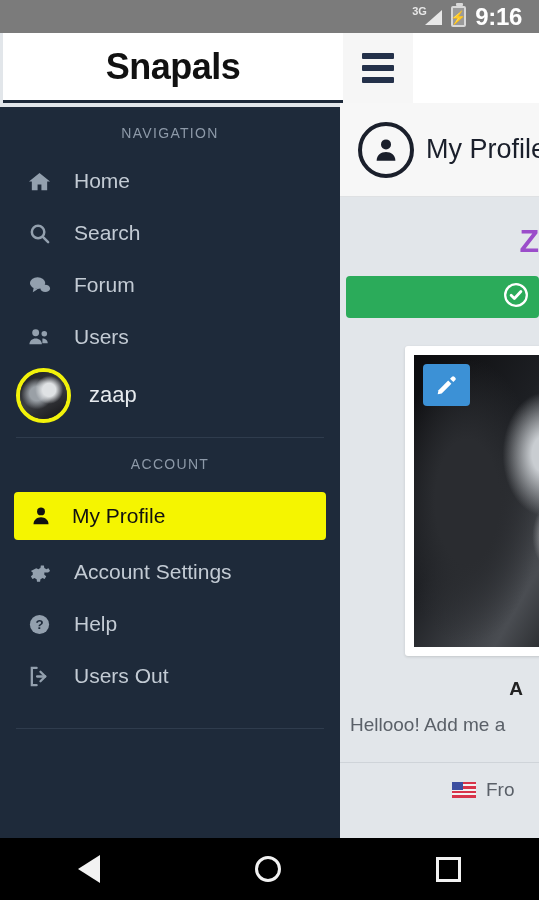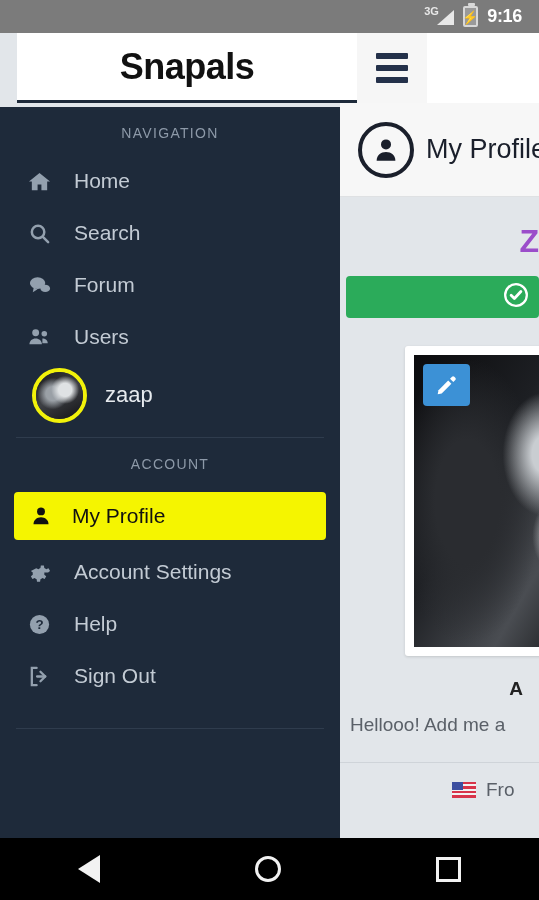--- a/index.html
+++ b/index.html
@@ -32,24 +32,24 @@
     border:2px solid #d8d8d8; border-radius:2px; background:#9a9a9a;
   }
   .sb-batt:before {
     content:""; position:absolute; top:-5px; left:3px;
     width:7px; height:3px; background:#d8d8d8; border-radius:1px;
   }
   .sb-bolt {
     position:absolute; left:50%; top:50%; transform:translate(-50%,-50%);
     font-size:13px; color:#e8e8e8; line-height:13px;
   }
-  .sb-time { font-size:18px; color:#fff; font-weight:bold; letter-spacing:-0.3px; }
-
-  
-  .appbar { position:absolute; top:33px; left:17px; width:450px; height:70px; background:#14532d; }
+  .sb-time { font-size:24px; color:#fff; font-weight:bold; letter-spacing:-0.3px; }
+
+  
+  .appbar { position:absolute; top:33px; left:3px; width:450px; height:70px; background:#14532d; }
   .brandzone {
     position:absolute; left:0; top:0; width:340px; height:70px;
     background:#fff; display:flex; align-items:center; justify-content:center;
     border-bottom:3px solid #1e2a3a;
   }
   .brand { font-size:36px; font-weight:bold; color:#111; letter-spacing:-0.5px; }
   .burgerbtn {
     position:absolute; left:340px; top:0; width:70px; height:70px;
     background:#f6f6f6; display:flex; flex-direction:column;
     align-items:center; justify-content:center; gap:6px;
@@ -69,21 +69,21 @@
   .navlist { padding:0; }
   .navitem {
     display:flex; align-items:center; height:52px; padding-left:26px; gap:22px;
   }
   .navitem .ico {
     width:26px; display:flex; align-items:center; justify-content:center;
     color:#93a0ae;
   }
   .navitem .lbl { font-size:21px; color:#c3cbd4; }
 
-  .userrow { display:flex; align-items:center; height:64px; padding-left:32px; gap:18px; }
+  .userrow { display:flex; align-items:center; height:64px; padding-left:16px; gap:18px; }
   .avatar {
     width:55px; height:55px; border-radius:50%; border:4px solid #f2f20a;
     overflow:hidden; position:relative; background:#2b3340;
   }
   .avatar .face {
     position:absolute; inset:0;
     background:
       radial-gradient(circle at 62% 38%, #dfe2e4 0 16%, rgba(223,226,228,0) 34%),
       radial-gradient(circle at 36% 46%, #9aa0a6 0 18%, rgba(154,160,166,0) 40%),
       linear-gradient(150deg,#1b1b1d 0%,#3d3f44 48%,#121214 100%);
@@ -292,21 +292,21 @@
     </div>
 
     <div class="navitem">
       <span class="ico">
         <svg width="23" height="23" viewBox="0 0 24 24" fill="none" stroke="currentColor" stroke-width="2.4">
             <path d="M9 3H4v18h5" stroke-linecap="round"></path>
             <path d="M13 7l5 5-5 5" stroke-linecap="round" stroke-linejoin="round"></path>
             <line x1="18" y1="12" x2="9.5" y2="12" stroke-linecap="round"></line>
           </svg>
       </span>
-      <span class="lbl">Sign Out</span>
+      <span class="lbl">Users Out</span>
     </div>
 
     <div class="about-divider"></div>
   </div>
 
   <div class="content">
     <div class="content-head">
       <span class="head-circle">
         <svg width="30" height="30" viewBox="0 0 24 24" fill="#1a1f2b">
             <circle cx="12" cy="7.5" r="4"></circle>

